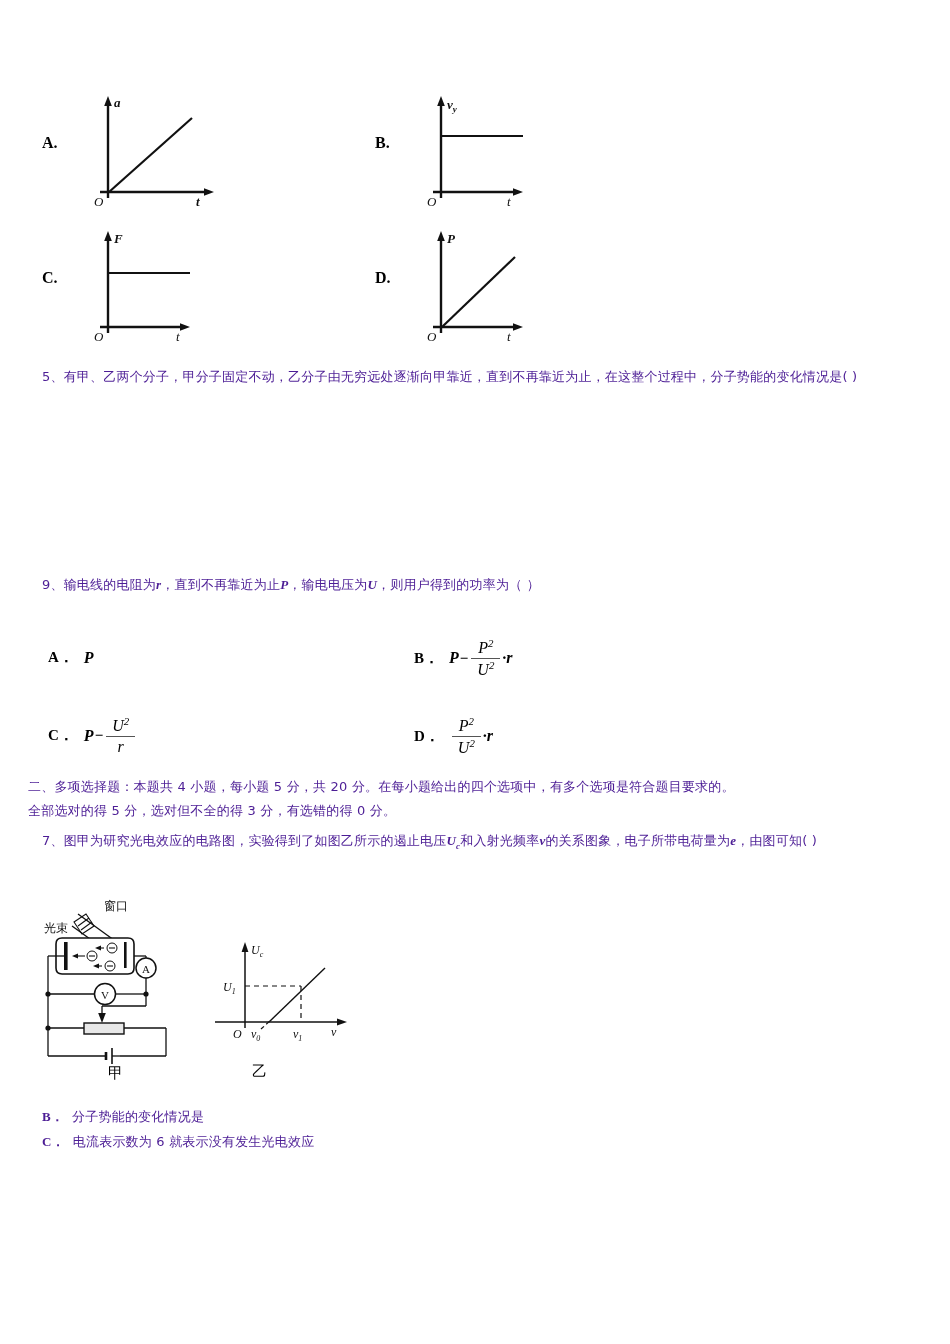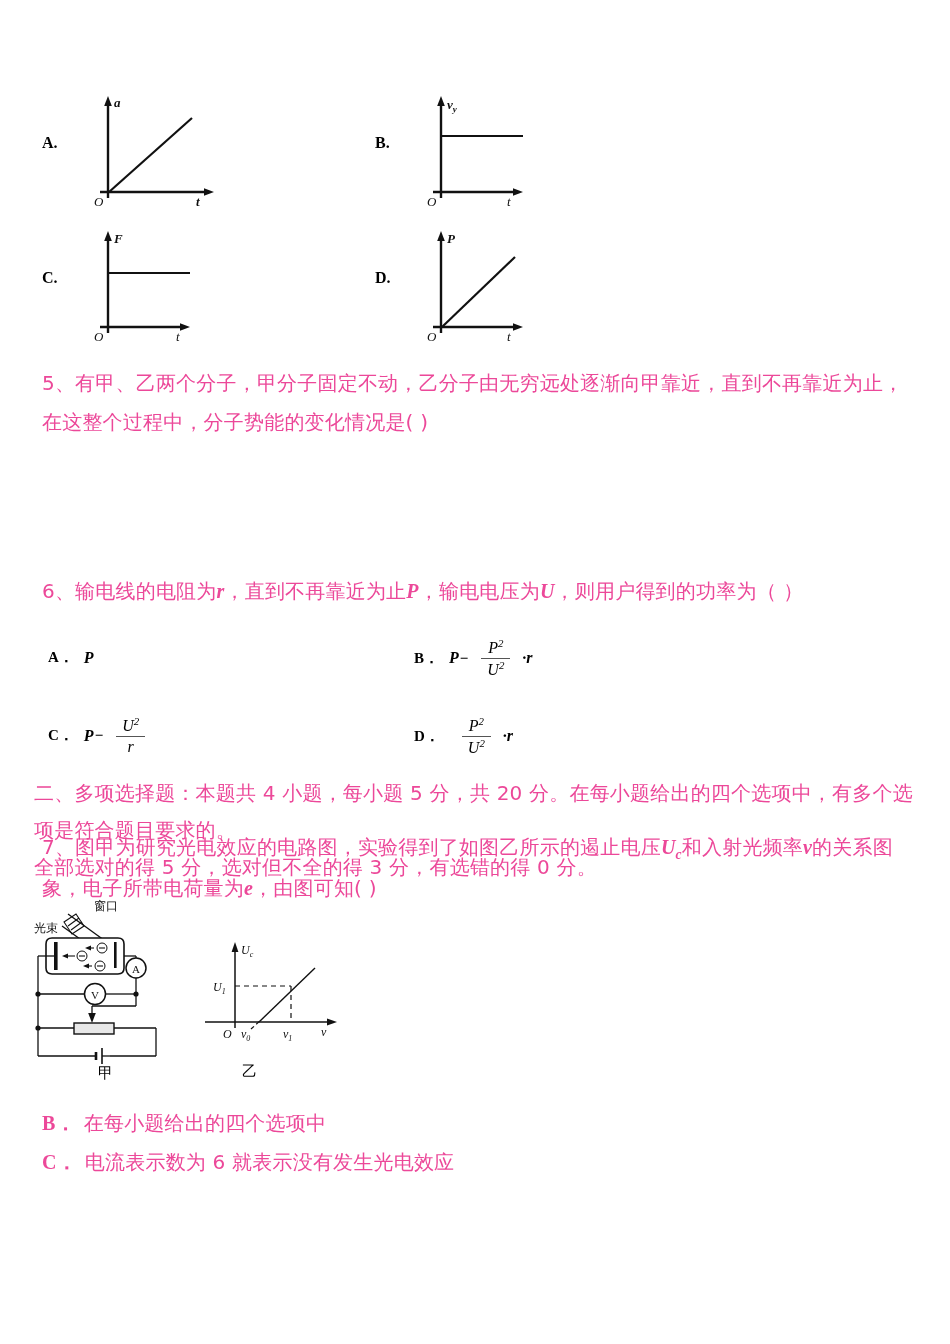--- a/index.html
+++ b/index.html
@@ -59,29 +59,29 @@
   .gx-label, .gy-label {
     font-style: italic;
     font-weight: bold;
     font-family: "Liberation Serif", serif;
   }
 
   
   .qtext {
     position: absolute;
     font-family: "DejaVu Sans", sans-serif;
-    font-size: 20px;
+    font-size: 13px;
     line-height: 1.95;
-    color: #ec4899;
+    color: #4c1d95;
     letter-spacing: 0.2px;
   }
   .q5-stem   { left: 42px; top: 364px; width: 880px; }
   .q5-opts   { left: 58px; top: 432px; width: 700px; }
   .q6-stem   { left: 42px; top: 572px; width: 880px; }
-  .sec2      { left: 34px; top: 775px; width: 880px; line-height: 1.85; }
+  .sec2      { left: 28px; top: 775px; width: 880px; line-height: 1.85; }
   .q7-stem   { left: 42px; top: 828px; width: 890px; }
   .q7-opts   { left: 42px; top: 1104px; width: 800px; }
 
   .opt-line { white-space: nowrap; }
   .opt-label {
     font-family: "Liberation Serif", serif;
     font-weight: bold;
     font-style: normal;
     margin-right: 8px;
   }
@@ -105,21 +105,21 @@
     font-family: "Liberation Serif", serif;
     font-weight: bold;
     margin-right: 10px;
     font-size: 15px;
   }
   .frac {
     display: inline-flex;
     flex-direction: column;
     align-items: center;
     vertical-align: middle;
-    margin: 0 12px;
+    margin: 0 2px;
     font-family: "Liberation Serif", serif;
     font-style: italic;
   }
   .frac .num {
     font-size: 16px;
     padding: 0 6px 1px 6px;
     line-height: 1.1;
   }
   .frac .bar {
     width: 100%;
@@ -135,21 +135,21 @@
     font-family: "Liberation Serif", serif;
     font-style: italic;
     font-weight: bold;
     font-size: 16px;
   }
   .opsign { font-weight: bold; font-size: 15px; margin: 0 1px; }
 
   
   .figure-area {
     position: absolute;
-    left: 32px;
+    left: 42px;
     top: 896px;
     width: 420px;
     height: 200px;
     text-align: right;
   }
   .circuit-fig { position: absolute; left: 0; top: 0; }
   .ucv-fig { position: absolute; left: 165px; top: 36px; }
   .fig-caption {
     position: absolute;
     font-family: "DejaVu Sans", sans-serif;
@@ -226,21 +226,21 @@
           <text x="96" y="118" font-size="13" font-style="italic" font-family="Liberation Serif, serif" fill="#111">t</text>
           <text x="16" y="118" font-size="13" font-style="italic" font-family="Liberation Serif, serif" fill="#111">O</text>
         </svg>
       </div>
     </div>
   </div>
 
   <div class="qtext q5-stem">5、有甲、乙两个分子，甲分子固定不动，乙分子由无穷远处逐渐向甲靠近，直到不再靠近为止，在这整个过程中，分子势能的变化情况是(    )</div>
 
 
-  <div class="qtext q6-stem"><span>6、输电线的电阻为</span><span class="bital">r</span><span>，直到不再靠近为止</span><span class="bital">P</span><span>，输电电压为</span><span class="bital">U</span><span>，则用户得到的功率为（      ）</span></div>
+  <div class="qtext q6-stem"><span>9、输电线的电阻为</span><span class="bital">r</span><span>，直到不再靠近为止</span><span class="bital">P</span><span>，输电电压为</span><span class="bital">U</span><span>，则用户得到的功率为（      ）</span></div>
 
   <div class="q6-opts">
 
     <div class="q6-opt q6-a">
       <span class="lbl">A．</span>
       <span class="bigvar">P</span>
     </div>
 
     <div class="q6-opt q6-b">
       <span class="lbl">B．</span>
@@ -395,20 +395,20 @@
         <text x="124" y="104" font-size="12" font-style="italic" font-family="Liberation Serif, serif" fill="#111">v</text>
       </svg>
     </div>
 
     <div class="fig-caption cap-jia">甲</div>
     <div class="fig-caption cap-yi">乙</div>
   </div>
 
   <div class="qtext q7-opts">
     <div class="opt-line">
-      <span class="opt-label">B．</span><span>在每小题给出的四个选项中</span>
+      <span class="opt-label">B．</span><span>分子势能的变化情况是</span>
     </div>
     <div class="opt-line">
       <span class="opt-label">C．</span><span>电流表示数为 6 就表示没有发生光电效应</span>
     </div>
   </div>
 
 </div>
 
 </body></html>

